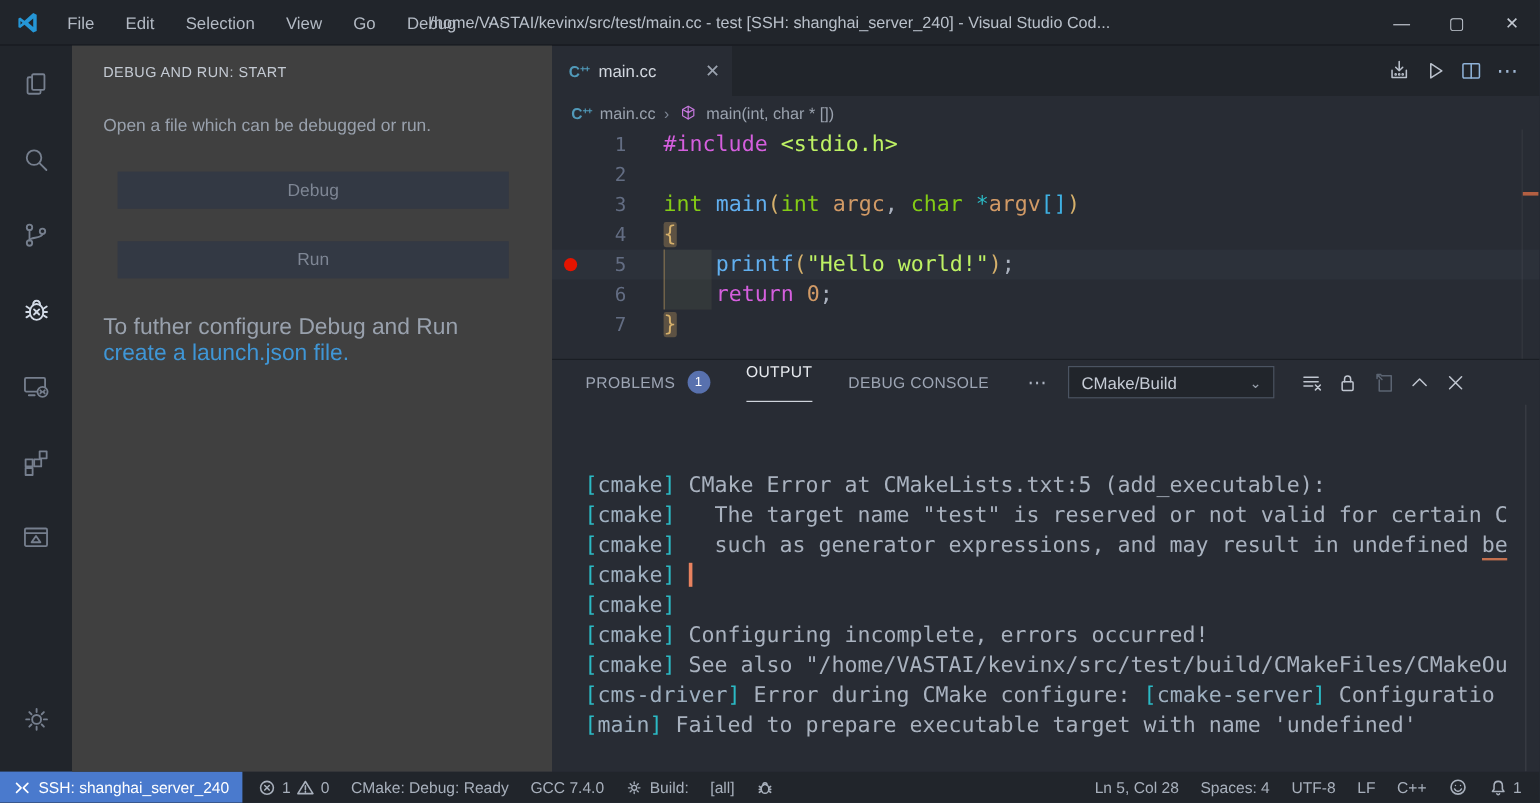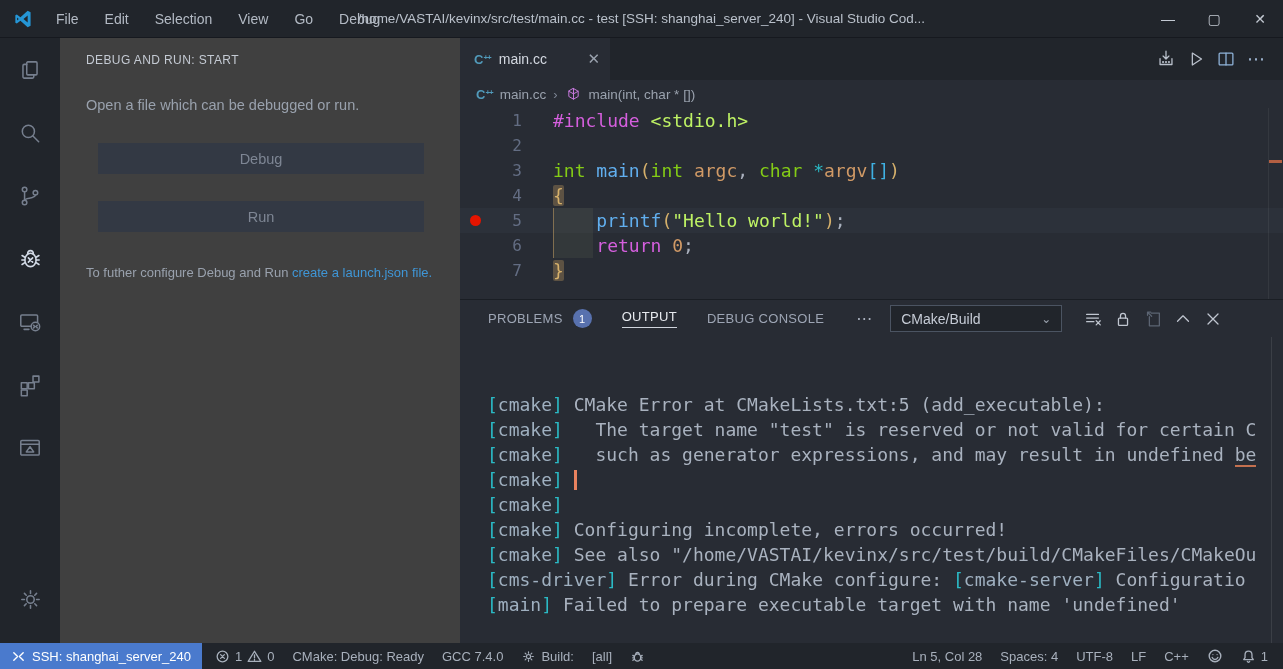--- a/index.html
+++ b/index.html
@@ -25,21 +25,21 @@
   .act-item.active { color:#d2dae6; }
   .act-item.settings { margin-top:auto; margin-bottom:12px; }
 
   
   .sidebar { width:400px; background:#404040; flex:none; position:relative; }
   .sidebar-header { padding:15px 0 0 26px; font-size:12px; letter-spacing:.4px; color:#c4cad3; }
   .sidebar-msg { margin:30px 26px 0 26px; font-size:14.5px; color:#99a1ad; }
   .sb-btn { margin:0 36px 0 38px; height:31px; background:#333944; color:#7e8694; font-size:14.5px; display:flex; align-items:center; justify-content:center; cursor:default; }
   .sb-btn.debug { margin-top:30px; }
   .sb-btn.run { margin-top:27px; }
-  .sb-footer { margin:30px 26px 0 26px; font-size:13px; line-height:22px; color:#99a1ad; }
+  .sb-footer { margin:30px 26px 0 26px; font-size:19px; line-height:22px; color:#99a1ad; }
   .sb-link { color:#3f96d6; cursor:pointer; }
 
   
   .editor-col { flex:1; display:flex; flex-direction:column; background:#282c34; min-width:0; }
 
   .tabbar { height:42px; background:#21252b; display:flex; align-items:stretch; flex:none; }
   .tab { width:150px; background:#282c34; display:flex; align-items:center; padding:0 10px 0 14px; gap:8px; color:#d3d8e0; }
   .tab-close { margin-left:auto; color:#9aa2ae; font-size:15px; }
   .cpp-icon { color:#519aba; font-weight:bold; font-size:13px; position:relative; }
   .cpp-icon small { font-size:8px; position:relative; top:-4px; left:0px; letter-spacing:-1px; }
@@ -69,21 +69,21 @@
   .tk-pun  { color:#abb2bf; }
   .tk-par  { color:#d5b06b; }
   .tk-sqr  { color:#3fb1e3; }
   .tk-cy   { color:#2bbac5; }
   .tk-brace{ color:#d5b06b; background:rgba(205,164,100,.32); border-radius:2px; }
 
   
   .panel { flex:1; display:flex; flex-direction:column; border-top:1px solid #1a1e24; min-height:0; }
   .panel-header { height:37px; display:flex; align-items:center; padding:0 14px 0 28px; flex:none; }
   .panel-tab { margin-right:30px; font-size:13px; letter-spacing:.3px; color:#9da5b4; cursor:default; display:flex; align-items:center; }
-  .panel-tab.active span.lbl { color:#e7eaef; border-bottom:1px solid #cfd4dc; padding-bottom:3px; }
+  .panel-tab.active span.lbl { color:#e7eaef; border-bottom:1px solid #cfd4dc; padding-bottom:17px; }
   .badge { display:inline-flex; min-width:19px; height:19px; border-radius:50%; background:#5871ae; color:#fff; font-size:11px; align-items:center; justify-content:center; margin-left:10px; }
   .panel-more { color:#abb2bf; margin:0 18px 0 2px; font-size:16px; }
   .channel-select { width:172px; height:27px; background:#21252b; border:1px solid #4b5462; color:#c6ccd6; display:flex; align-items:center; justify-content:space-between; padding:0 10px; cursor:default; }
   .chev { color:#9aa2ae; font-size:12px; }
   .panel-icons { display:flex; align-items:center; margin-left:16px; color:#c0c6d0; }
   .p-ico { width:30px; height:30px; display:flex; align-items:center; justify-content:center; }
   .p-ico.disabled { color:#5b6472; }
 
   .panel-output { flex:1; overflow:hidden; font-family:"DejaVu Sans Mono", monospace; font-size:18px; line-height:25px; padding:5px 0 0 27px; position:relative; white-space:pre; }
   .out-scroll { position:absolute; right:11px; top:0; bottom:0; width:1px; background:rgba(255,255,255,.09); }

